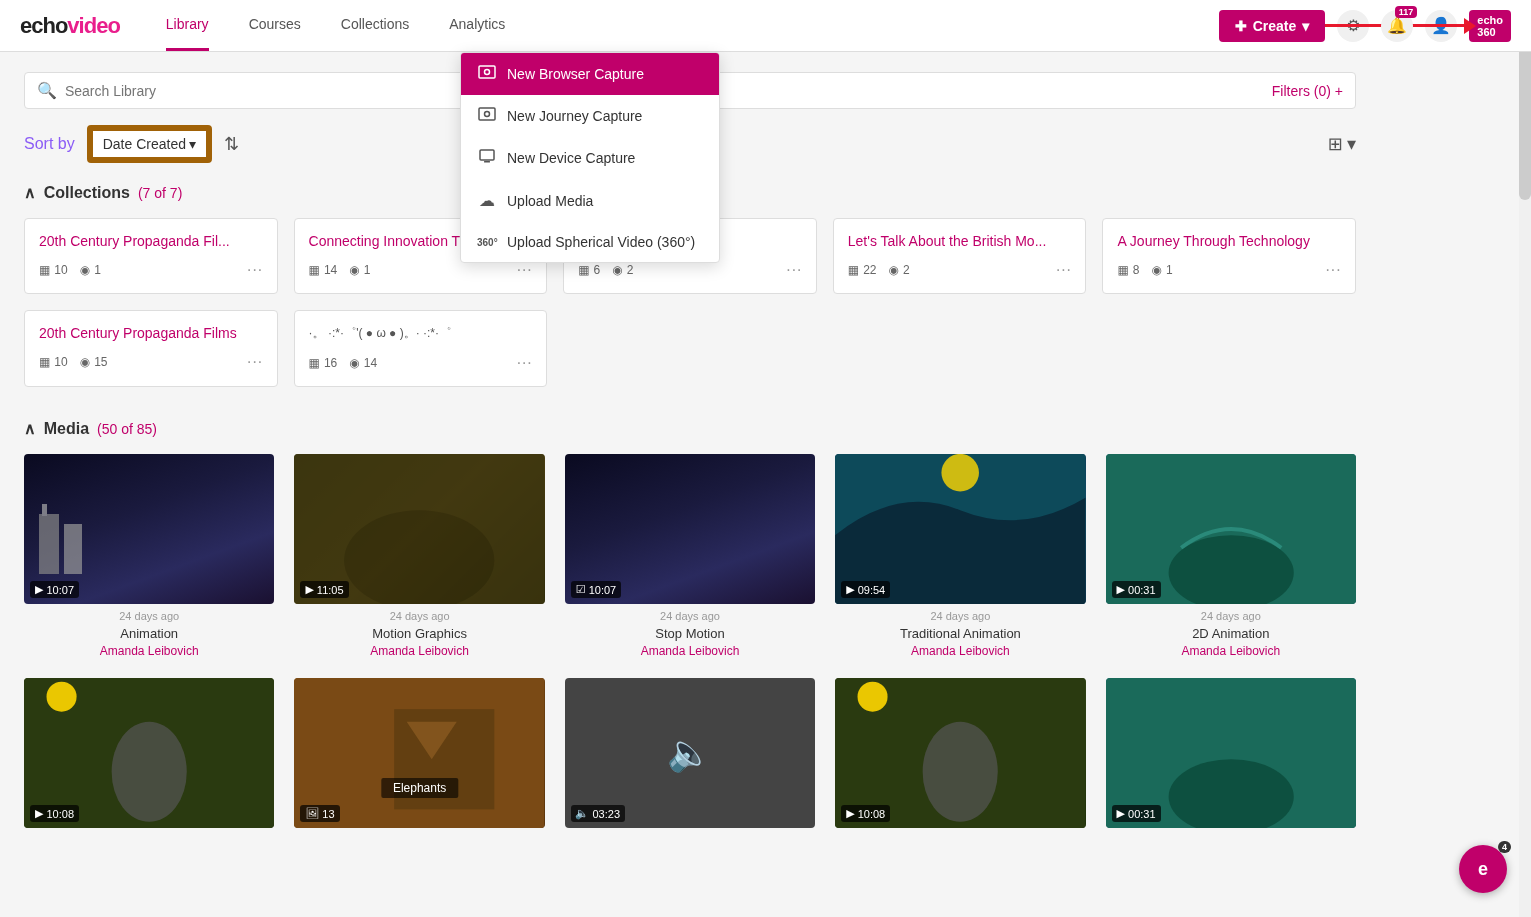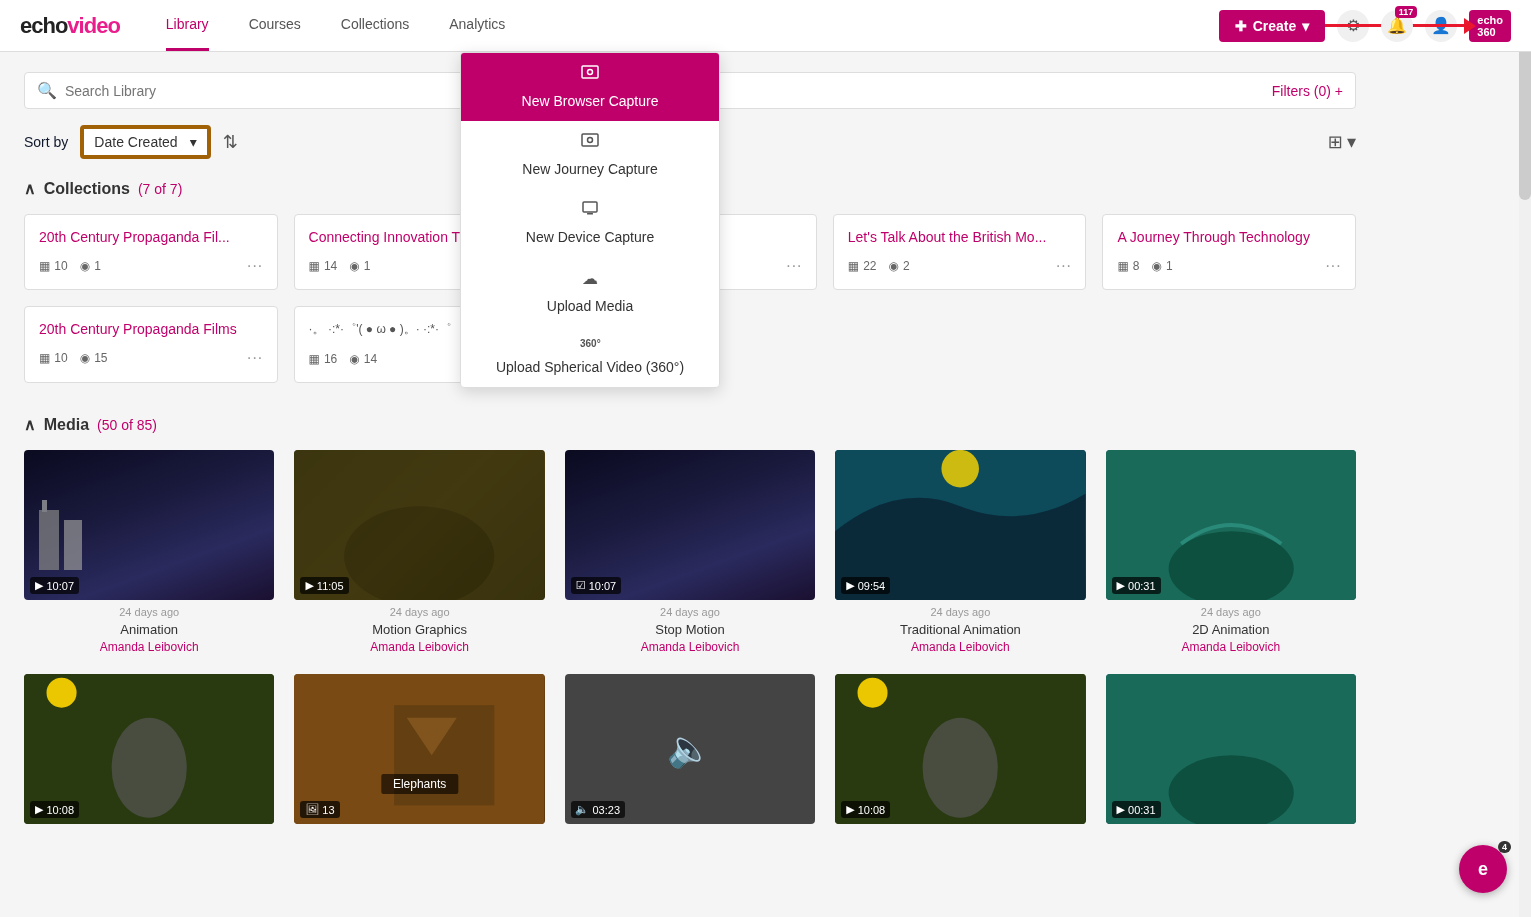--- a/index.html
+++ b/index.html
@@ -108,21 +108,20 @@
       overflow: hidden;
     }
     .dropdown-item {
       display: flex;
       align-items: center;
       padding: 12px 16px;
       gap: 10px;
       cursor: pointer;
       font-size: 14px;
       color: #333;
-      flex-direction: column;
     }
     .dropdown-item.highlighted {
       background: #c0006a;
       color: white;
     }
     .dropdown-item.highlighted .item-icon { color: white; }
     .item-icon {
       font-size: 16px;
       width: 20px;
       text-align: center;
@@ -160,31 +159,31 @@
       font-size: 14px;
     }
 
     
     .sort-bar {
       display: flex;
       align-items: center;
       gap: 12px;
       margin-bottom: 20px;
     }
-    .sort-label { color: #0f172a; font-size: 14px; }
+    .sort-label { color: #8b5cf6; font-size: 16px; }
     .sort-select {
-      border: 4px solid #a16207;
+      border: 6px solid #a16207;
       border-radius: 4px;
       padding: 5px 10px;
       font-size: 14px;
       background: white;
       cursor: pointer;
       display: flex;
       align-items: center;
-      gap: 12px;
+      gap: 3px;
       justify-content: flex-end;
     }
     .grid-toggle {
       margin-left: auto;
       display: flex;
       align-items: center;
       gap: 4px;
       cursor: pointer;
       font-size: 18px;
       color: #555;

